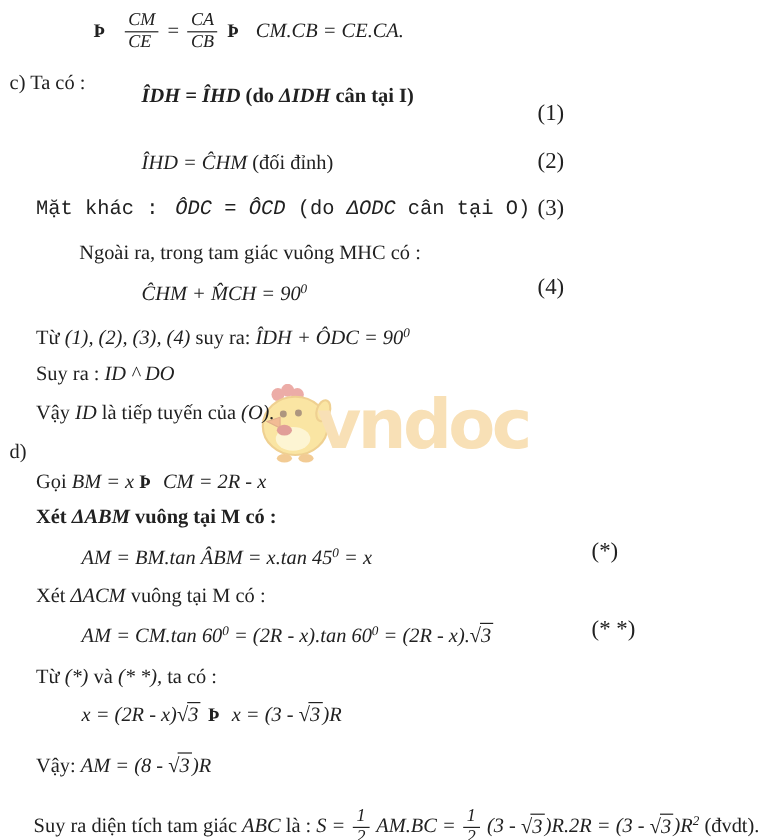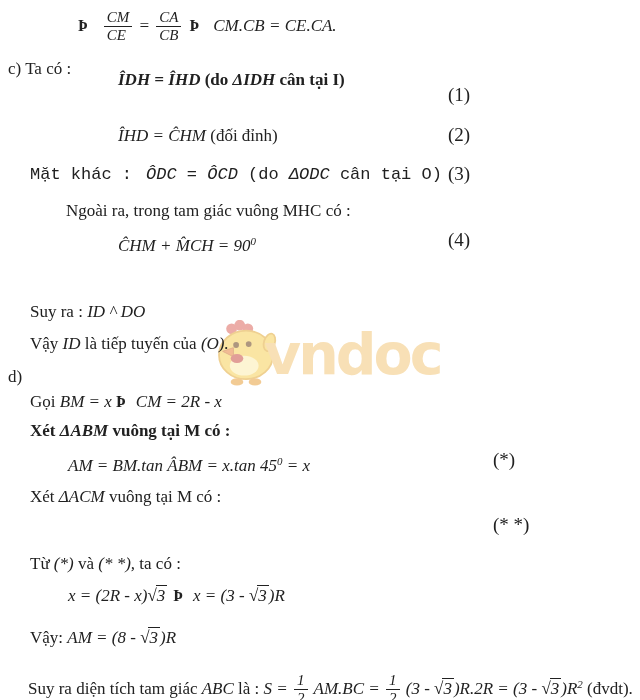--- a/index.html
+++ b/index.html
@@ -49,26 +49,28 @@
     <div class="line" style="left: 8px; top: 58px;"><span class="roman">c) Ta có :</span></div>
     <div class="line" style="left: 118px; top: 69px; font-weight: bold;"><span class="math">ÎDH = ÎHD </span><span class="roman">(do </span><span class="math">ΔIDH </span><span class="roman">cân tại I)</span></div>
     <span class="eqnum" style="left: 448px; top: 84px;">(1)</span>
     <div class="line" style="left: 118px; top: 125px;"><span class="math">ÎHD = ĈHM </span><span class="roman">(đối đỉnh)</span></div>
     <span class="eqnum" style="left: 448px; top: 124px;">(2)</span>
     <div class="line" style="left: 30px; top: 164px; font-family: Liberation Mono, monospace;"><span class="roman">Mặt khác :</span><span style="display: inline-block; width: 14px;"></span><span class="math">ÔDC = ÔCD </span><span class="roman">(do </span><span class="math">ΔODC </span><span class="roman">cân tại O)</span></div>
     <span class="eqnum" style="left: 448px; top: 163px;">(3)</span>
     <div class="line" style="left: 30px; top: 200px; margin-left: 36px;"><span class="roman">Ngoài ra, trong tam giác vuông MHC có :</span></div>
     <div class="line" style="left: 118px; top: 230px;"><span class="math">ĈHM + M̂CH = 90</span><span class="sup">0</span></div>
     <span class="eqnum" style="left: 448px; top: 229px;">(4)</span>
+    <div class="line" style="left: 30px; top: 267px;"><span class="roman">Từ </span><span class="math">(1), (2), (3), (4) </span><span class="roman">suy ra: </span><span class="math">ÎDH + ÔDC = 90</span><span class="sup">0</span></div>
     <div class="line" style="left: 30px; top: 301px;"><span class="roman">Suy ra : </span><span class="math">ID ^ DO</span></div>
     <div class="line" style="left: 30px; top: 333px;"><span class="roman">Vậy </span><span class="math">ID </span><span class="roman">là tiếp tuyến của </span><span class="math">(O).</span></div>
     <div class="line" style="left: 8px; top: 366px;"><span class="roman">d)</span></div>
     <div class="line" style="left: 30px; top: 391px;"><span class="roman">Gọi </span><span class="math">BM = x </span><span class="bold-sym">Þ</span><span style="display: inline-block; width: 10px;"></span><span class="math">CM = 2R - x</span></div>
     <div class="line" style="left: 30px; top: 420px; font-weight: bold;"><span class="roman">Xét </span><span class="math">ΔABM </span><span class="roman">vuông tại M có :</span></div>
     <div class="line" style="left: 68px; top: 450px;"><span class="math">AM = BM.tan ÂBM = x.tan 45</span><span class="sup">0</span><span class="math"> = x</span></div>
     <span class="eqnum" style="left: 493px; top: 449px;">(*)</span>
     <div class="line" style="left: 30px; top: 486px; font-family: Liberation Serif, serif;"><span class="roman">Xét </span><span class="math">ΔACM </span><span class="roman">vuông tại M có :</span></div>
+    <div class="line" style="left: 68px; top: 515px;"><span class="math">AM = CM.tan 60</span><span class="sup">0</span><span class="math"> = (2R - x).tan 60</span><span class="sup">0</span><span class="math"> = (2R - x).</span><span class="sqrt"><span class="sqrt-radical">√</span><span class="radicand">3</span></span></div>
     <span class="eqnum" style="left: 493px; top: 514px;">(* *)</span>
     <div class="line" style="left: 30px; top: 553px;"><span class="roman">Từ </span><span class="math">(*) </span><span class="roman">và </span><span class="math">(* *), </span><span class="roman">ta có :</span></div>
     <div class="line" style="left: 68px; top: 585px;"><span class="math">x = (2R - x)</span><span class="sqrt"><span class="sqrt-radical">√</span><span class="radicand">3</span></span><span style="display: inline-block; width: 6px;"></span><span class="bold-sym">Þ</span><span style="display: inline-block; width: 10px;"></span><span class="math">x = (3 - </span><span class="sqrt"><span class="sqrt-radical">√</span><span class="radicand">3</span></span><span class="math">)R</span></div>
     <div class="line" style="left: 30px; top: 627px;"><span class="roman">Vậy: </span><span class="math">AM = (8 - </span><span class="sqrt"><span class="sqrt-radical">√</span><span class="radicand">3</span></span><span class="math">)R</span></div>
     <div class="line" style="left: 28px; top: 672px;"><span class="roman">Suy ra diện tích tam giác </span><span class="math">ABC </span><span class="roman">là : </span><span class="math">S = </span><span class="frac"><span class="fnum">1</span><span class="fden">2</span></span><span class="math"> AM.BC = </span><span class="frac"><span class="fnum">1</span><span class="fden">2</span></span><span class="math"> (3 - </span><span class="sqrt"><span class="sqrt-radical">√</span><span class="radicand">3</span></span><span class="math">)R.2R = (3 - </span><span class="sqrt"><span class="sqrt-radical">√</span><span class="radicand">3</span></span><span class="math">)R</span><span class="sup">2</span><span class="roman"> (đvdt).</span></div>
   </div>
 
 </body></html>

